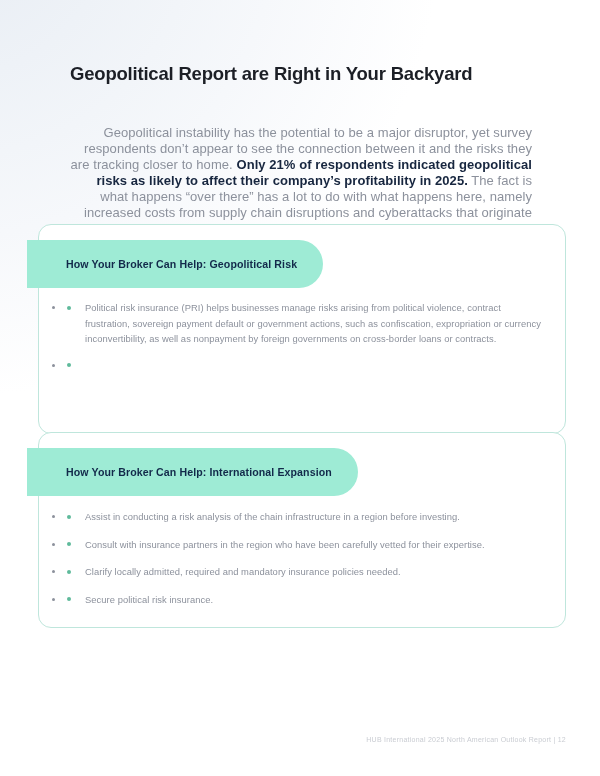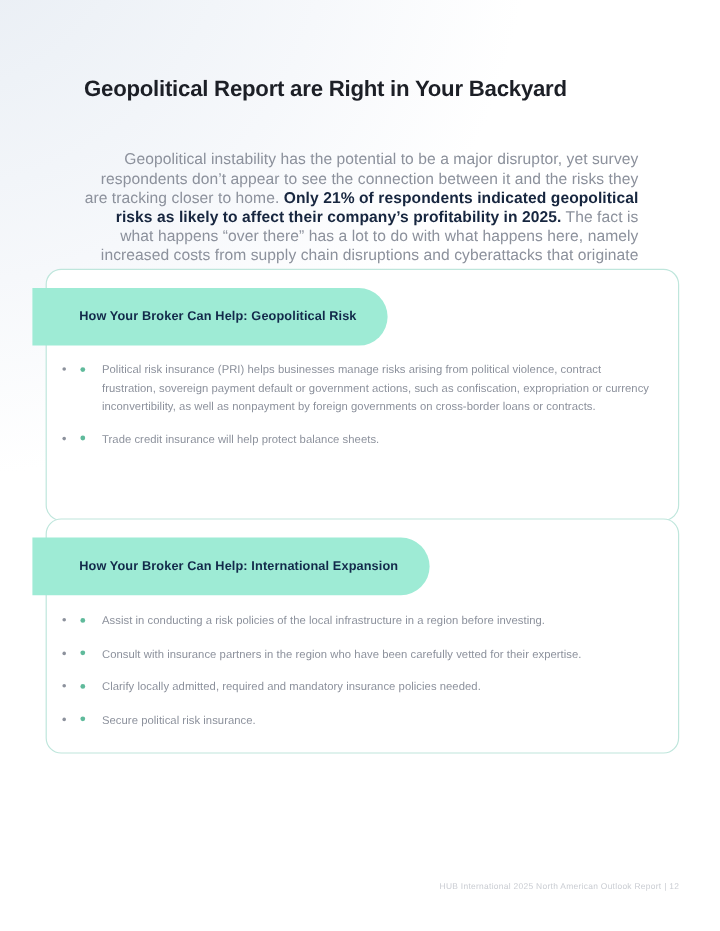--- a/index.html
+++ b/index.html
@@ -172,33 +172,32 @@
     <div class="callout-pill" id="pill-geopolitical">
       <span class="callout-pill-label">How Your Broker Can Help: Geopolitical Risk</span>
     </div>
     <ul class="bullet-list" id="list-geopolitical">
       <li class="bullet-item">
         <span class="bullet-dot"></span>
         <span>Political risk insurance (PRI) helps businesses manage risks arising from political violence, contract frustration, sovereign payment default or government actions, such as confiscation, expropriation or currency inconvertibility, as well as nonpayment by foreign governments on cross-border loans or contracts.</span>
       </li>
       <li class="bullet-item">
         <span class="bullet-dot"></span>
-        <span>Trade credit insurance will help protect balance sheets.</span>
       </li>
     </ul>
   </section>
 
   <section class="callout" id="callout-international">
     <div class="callout-pill" id="pill-international">
       <span class="callout-pill-label">How Your Broker Can Help: International Expansion</span>
     </div>
     <ul class="bullet-list" id="list-international">
       <li class="bullet-item">
         <span class="bullet-dot"></span>
-        <span>Assist in conducting a risk policies of the local infrastructure in a region before investing.</span>
+        <span>Assist in conducting a risk analysis of the chain infrastructure in a region before investing.</span>
       </li>
       <li class="bullet-item">
         <span class="bullet-dot"></span>
         <span>Consult with insurance partners in the region who have been carefully vetted for their expertise.</span>
       </li>
       <li class="bullet-item">
         <span class="bullet-dot"></span>
         <span>Clarify locally admitted, required and mandatory insurance policies needed.</span>
       </li>
       <li class="bullet-item">

